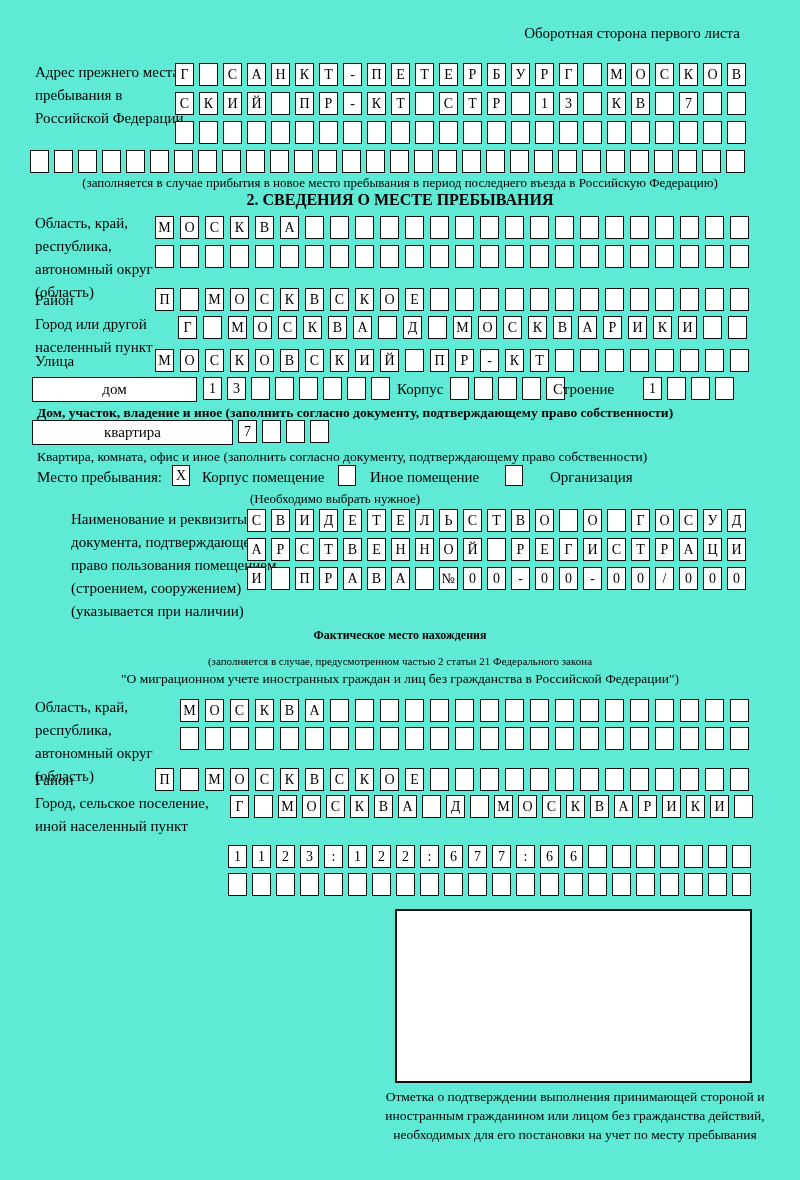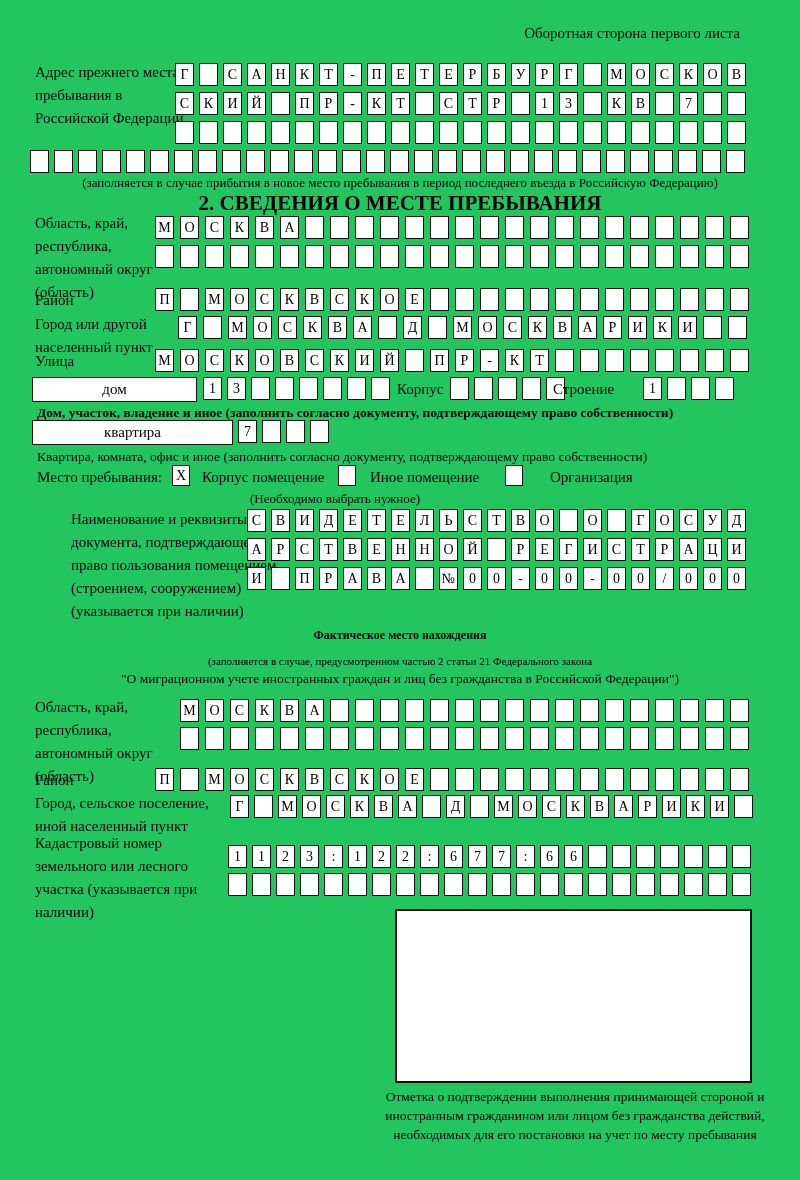--- a/index.html
+++ b/index.html
@@ -1,29 +1,29 @@
 <!DOCTYPE html>
 <html><head>
 <meta charset="utf-8">
 <style>
   html,body{margin:0;padding:0;background:#fff;}
-  .page{position:relative;width:800px;height:1180px;background:#22c55e;color:#000;
+  .page{position:relative;width:800px;height:1180px;background:#5eead4;color:#000;
         font-family:"Liberation Serif",serif;overflow:hidden;}
   .abs{position:absolute;}
   .lbl{font-size:15px;line-height:23px;}
   .cap{font-size:13px;line-height:16px;}
   .row{position:absolute;display:flex;gap:5px;}
   .row.g6{gap:6px;}
   .cell{display:flex;width:19px;height:23px;border:1.6px solid #111;box-sizing:border-box;
         align-items:center;justify-content:center;font-size:14px;flex:0 0 auto;background:#fff;}
   .labelbox{position:absolute;display:flex;align-items:center;justify-content:center;
         border:1.6px solid #111;box-sizing:border-box;height:25px;font-size:15px;background:#fff;}
   .chk{display:inline-flex;width:18px;height:21px;border:1.6px solid #111;box-sizing:border-box;
         align-items:center;justify-content:center;font-size:14px;background:#fff;}
-  .h-bold{font-weight:bold;font-size:21px;}
+  .h-bold{font-weight:bold;font-size:16px;}
   .center{text-align:center;width:100%;}
   .bigbox{position:absolute;border:2px solid #111;background:#fff;box-sizing:border-box;}
 </style>
 </head>
 <body>
 
 <div class="page">
 
   <div class="abs lbl" style="top:22px;left:0;width:740px;text-align:right;">Оборотная сторона первого листа</div>
 
@@ -499,21 +499,20 @@
       <span class="cell">К</span>
       <span class="cell">В</span>
       <span class="cell">А</span>
       <span class="cell">Р</span>
       <span class="cell">И</span>
       <span class="cell">К</span>
       <span class="cell">И</span>
       <span class="cell"></span>
     </div>
 
-  <div class="abs lbl" style="top:832px;left:35px;width:190px;">Кадастровый номер земельного или лесного участка (указывается при наличии)</div>
   <div class="row" style="top:845px;left:228px;">
       <span class="cell">1</span>
       <span class="cell">1</span>
       <span class="cell">2</span>
       <span class="cell">3</span>
       <span class="cell">:</span>
       <span class="cell">1</span>
       <span class="cell">2</span>
       <span class="cell">2</span>
       <span class="cell">:</span>

